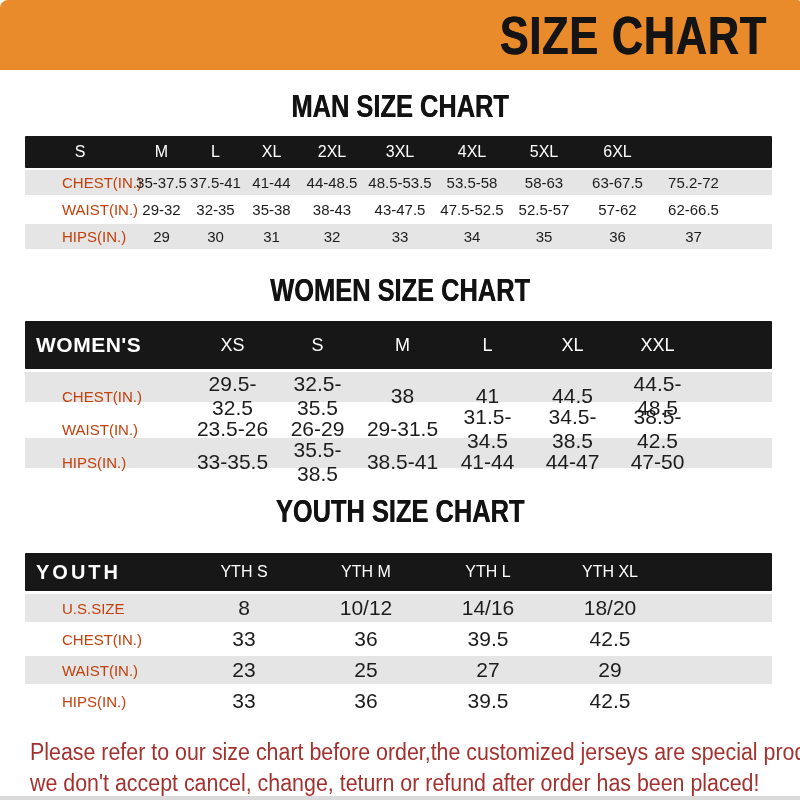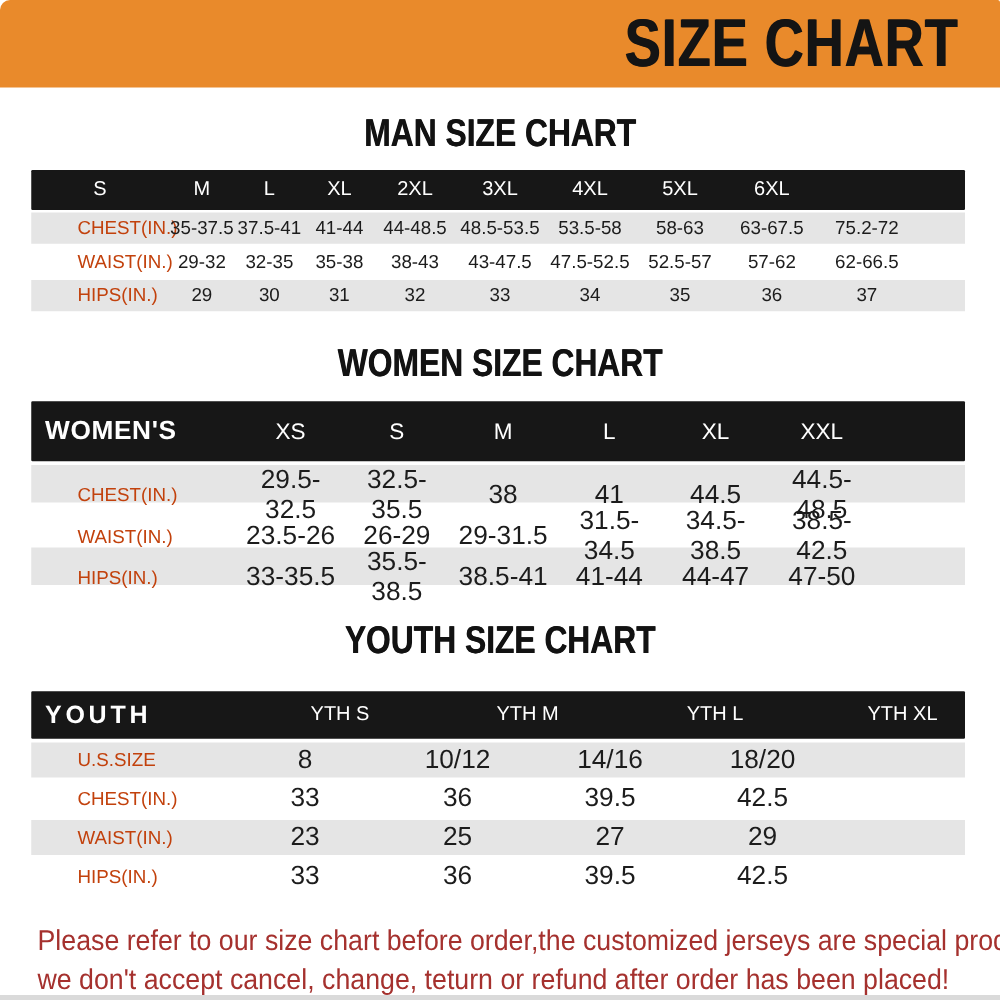--- a/index.html
+++ b/index.html
@@ -38,21 +38,21 @@
   .sec-youth .size-table { margin-top:25px; }
 
   .trow { display:grid; align-items:center; }
   .sec-men   .trow { grid-template-columns:110px 53px 55px 57px 64px 72px 72px 72px 75px 77px 40px; }
   .sec-women .trow { grid-template-columns:165px 85px 85px 85px 85px 85px 85px 72px; }
   .sec-youth .trow { grid-template-columns:158px 122px 122px 122px 122px 101px; }
 
   .band { background:var(--band-bg, #171717); color:#ffffff; border-radius:1px; }
   .sec-men   .band { height:32px; }
   .sec-women .band { height:48px; }
-  .sec-youth .band { height:38px;gap:28px; }
+  .sec-youth .band { height:38px; }
 
   .blabel { font-weight:bold; padding-left:11px; white-space:nowrap; }
   .sec-men   .blabel { font-size:22px; letter-spacing:0.5px; }
   .sec-women .blabel { font-size:21px; letter-spacing:0.5px; }
   .sec-youth .blabel { font-size:20px; letter-spacing:3px; }
 
   .bcol { text-align:center; font-weight:normal; }
   .sec-men   .bcol { font-size:16px; }
   .sec-women .bcol { font-size:18px; }
   .sec-youth .bcol { font-size:16px; }

